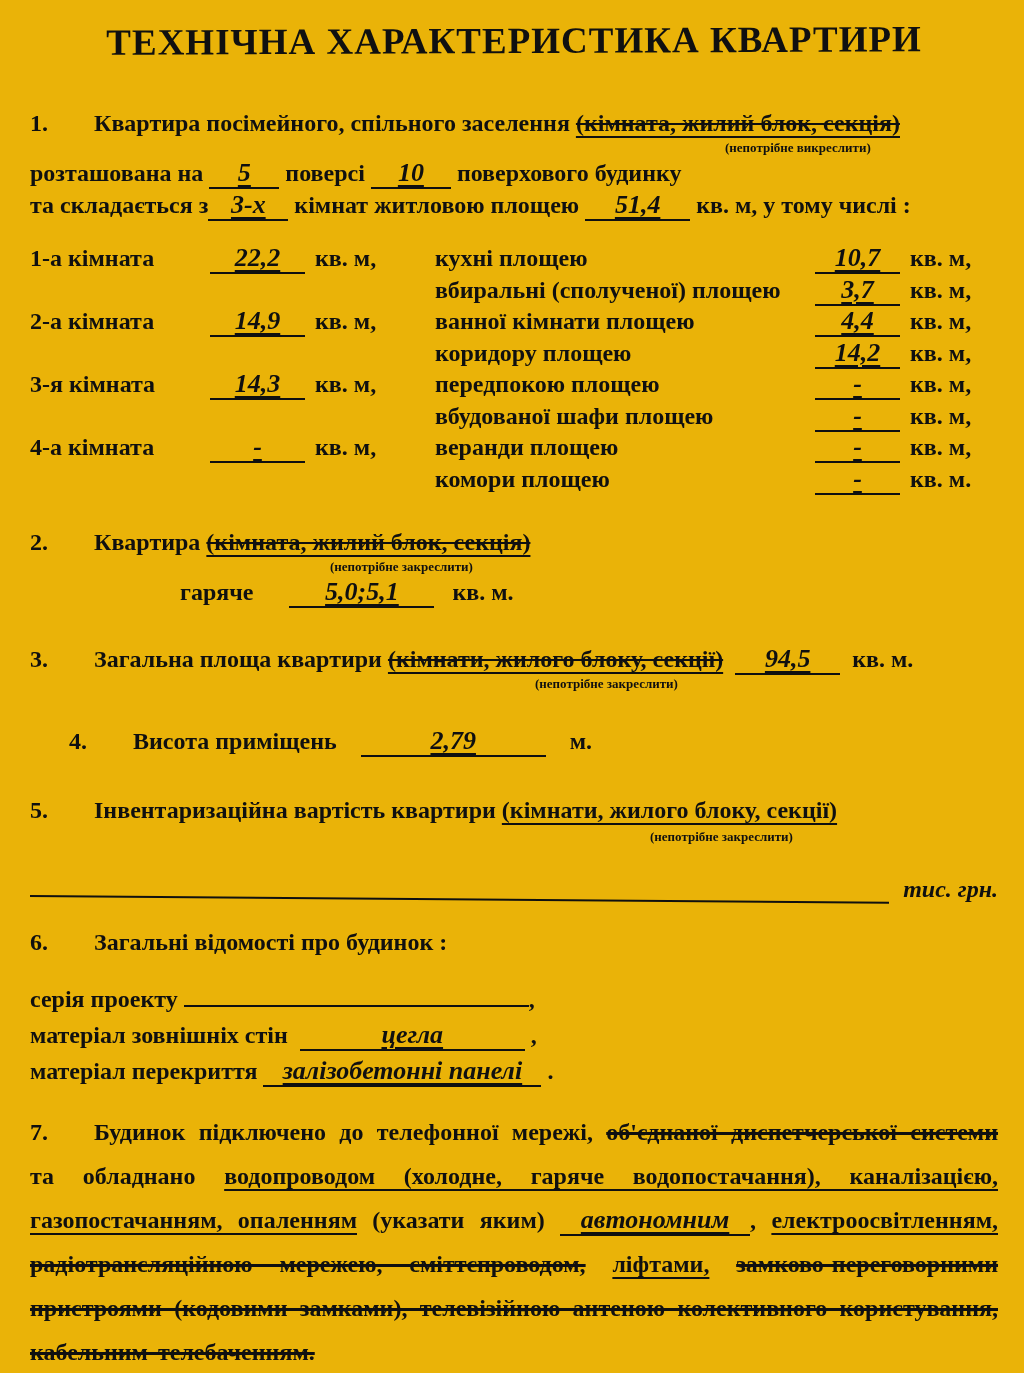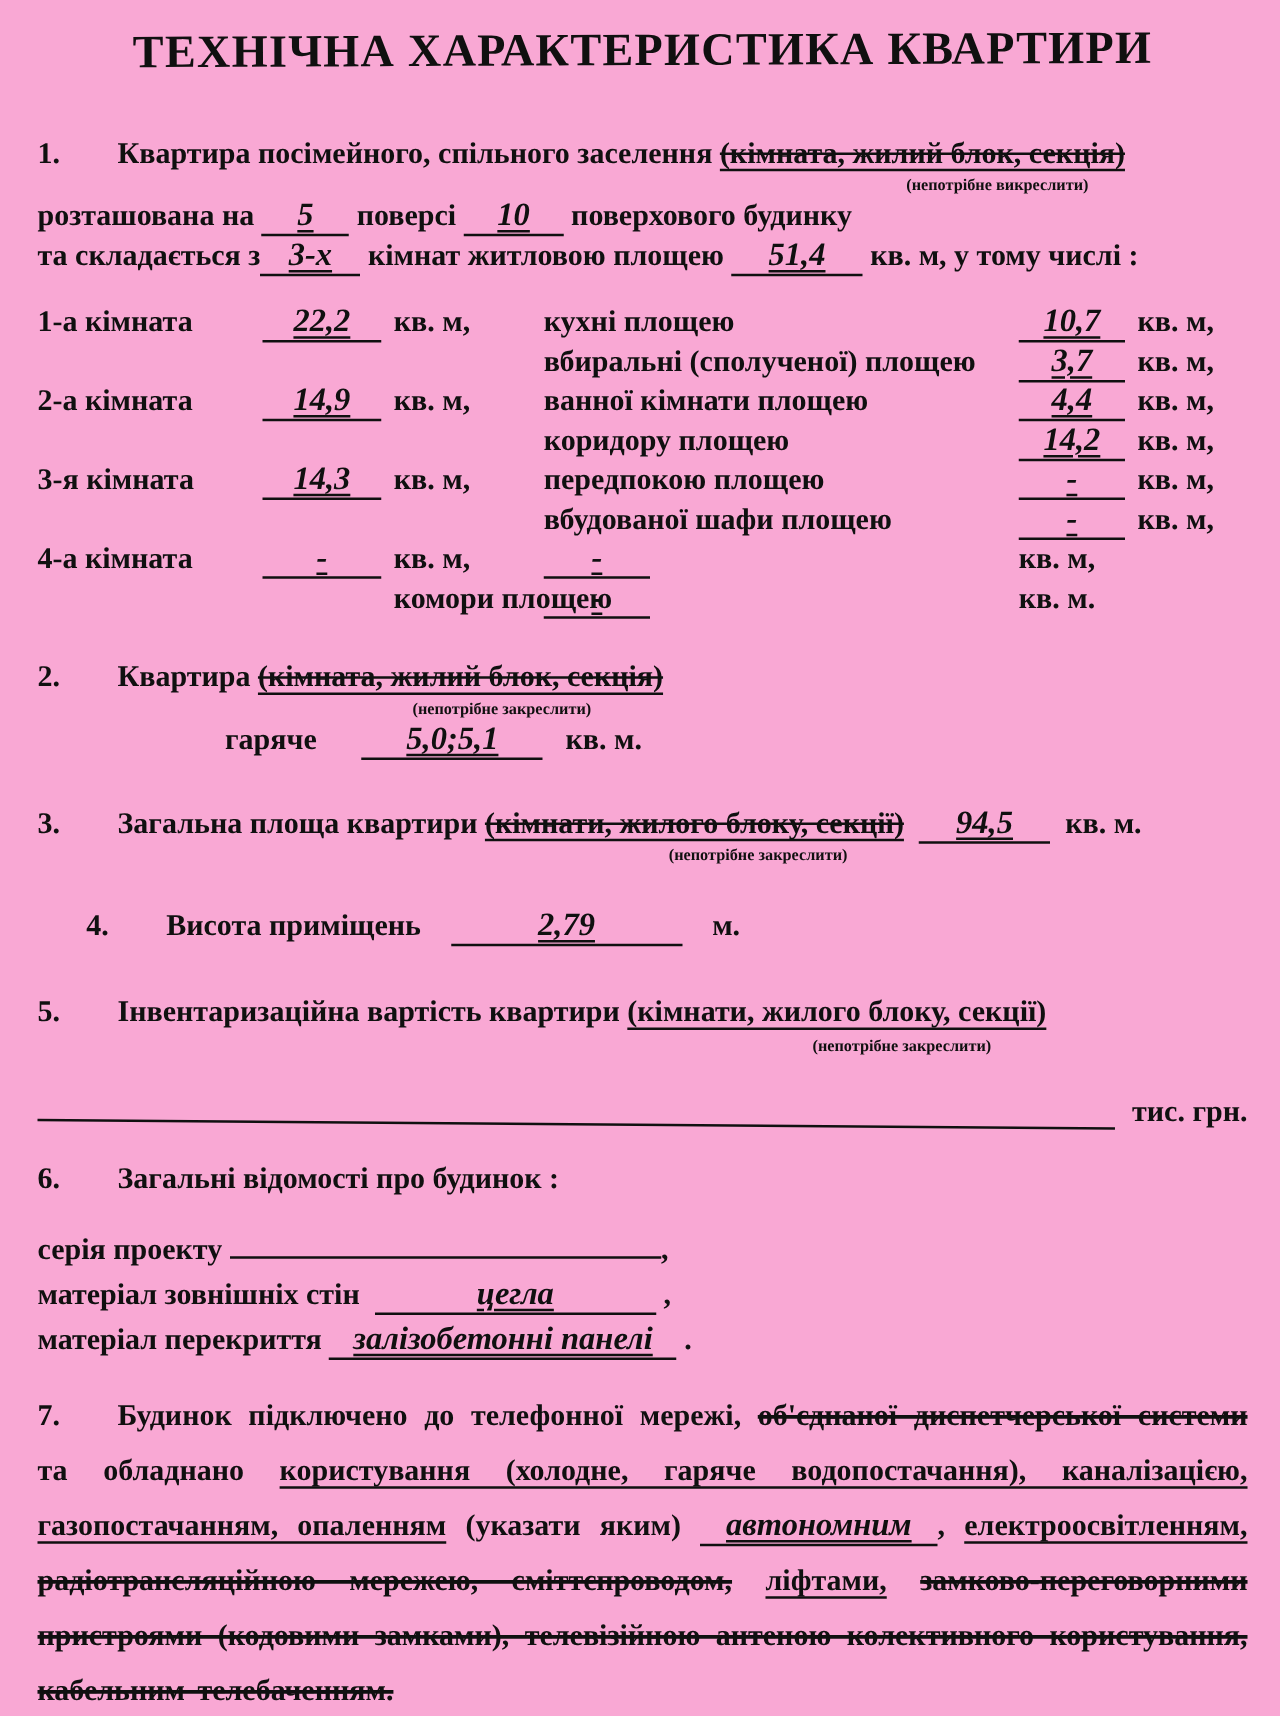--- a/index.html
+++ b/index.html
@@ -1,39 +1,39 @@
 <!DOCTYPE html>
 <html><head>
 <meta charset="utf-8">
 <title>Технічна характеристика квартири</title>
 <style>
   html,body{margin:0;padding:0;background:#fcfcfa;}
   .page{
     position:relative;width:1024px;height:1373px;box-sizing:border-box;
     padding:10px 26px 6px 30px;overflow:hidden;
-    background:#f9a8d4;color:#101010;
+    background:#eab308;color:#101010;
     font-family:"Liberation Serif","DejaVu Serif",serif;
     font-weight:bold;font-size:24px;
   }
   .title{margin-top:8px;text-align:center;font-size:37px;line-height:46px;letter-spacing:1px;transform:rotate(-0.25deg);}
   .line{line-height:31px;white-space:nowrap;}
   .n{display:inline-block;width:64px;}
   .note{font-size:13px;line-height:16px;font-weight:bold;white-space:nowrap;}
   .bl{display:inline-block;border-bottom:2px solid #101010;text-align:center;vertical-align:baseline;line-height:28px;}
   .v{font-style:italic;font-weight:bold;font-size:26px;
      text-decoration:underline;text-decoration-thickness:2px;text-underline-offset:4px;}
   .struck{text-decoration-line:underline line-through;text-decoration-thickness:2px;text-underline-offset:5px;}
   .uline{text-decoration:underline;text-decoration-thickness:2px;text-underline-offset:5px;}
   .strike{text-decoration:line-through;text-decoration-thickness:2.5px;}
   .w70{width:70px}.w80{width:80px}.w85{width:85px}.w95{width:95px}.w105{width:105px}.w145{width:145px}.w185{width:185px}.w190{width:190px}
   .w225{width:225px}.w278{width:278px}.w345{width:345px}
   .rooms{display:grid;grid-template-columns:180px 105px 120px 380px 95px 1fr;
          align-items:baseline;font-size:24px;line-height:31.5px;margin-top:22px;}
   .cell{white-space:nowrap;}
-  .tysline{display:flex;align-items:baseline;margin-top:26px;}
+  .tysline{display:flex;align-items:baseline;margin-top:26px;font-style:italic;}
   .rule{flex:1;border-bottom:2px solid #101010;height:24px;transform:rotate(0.45deg);transform-origin:left bottom;}
   .para7{margin-top:0;text-align:justify;line-height:44px;font-size:24px;word-spacing:4px;}
   .indent-loggia{margin-left:150px;display:inline-block;}
 </style>
 </head>
 <body>
 
 <div class="page">
 
   <div class="title">ТЕХНІЧНА ХАРАКТЕРИСТИКА КВАРТИРИ</div>
@@ -96,20 +96,21 @@
     <div class="cell"></div>
     <div class="cell"></div>
     <div class="cell"></div>
     <div class="cell">вбудованої шафи площею</div>
     <div class="cell"><span class="bl w85"><span class="v">-</span></span></div>
     <div class="cell">кв. м,</div>
 
     <div class="cell">4-а кімната</div>
     <div class="cell"><span class="bl w95"><span class="v">-</span></span></div>
     <div class="cell">кв. м,</div>
+    <div class="cell">веранди площею</div>
     <div class="cell"><span class="bl w85"><span class="v">-</span></span></div>
     <div class="cell">кв. м,</div>
 
     <div class="cell"></div>
     <div class="cell"></div>
     <div class="cell"></div>
     <div class="cell">комори площею</div>
     <div class="cell"><span class="bl w85"><span class="v">-</span></span></div>
     <div class="cell">кв. м.</div>
   </div>
@@ -162,21 +163,21 @@
   </div>
   <div class="line" style="margin-top:2px;line-height:34px;">
     <span>матеріал перекриття</span>
     <span class="bl w278"><span class="v">залізобетонні панелі</span></span> <span>.</span>
   </div>
 
   <div class="para7" style="margin-top:22px;">
     <span class="n">7.</span><span>Будинок підключено до телефонної мережі,</span>
     <span class="strike">об'єднаної диспетчерської системи</span>
     <span>та обладнано</span>
-    <span class="uline">користування (холодне, гаряче водопостачання), каналізацією, газопостачанням, опаленням</span>
+    <span class="uline">водопроводом (холодне, гаряче водопостачання), каналізацією, газопостачанням, опаленням</span>
     <span>(указати яким)</span>
     <span class="bl w190"><span class="v">автономним</span></span><span>,</span>
     <span class="uline">електроосвітленням,</span>
     <span class="strike">радіотрансляційною мережею, сміттєпроводом,</span>
     <span class="uline">ліфтами,</span>
     <span class="strike">замково-переговорними пристроями (кодовими замками), телевізійною антеною колективного користування, кабельним телебаченням.</span>
   </div>
 
 </div>
 

